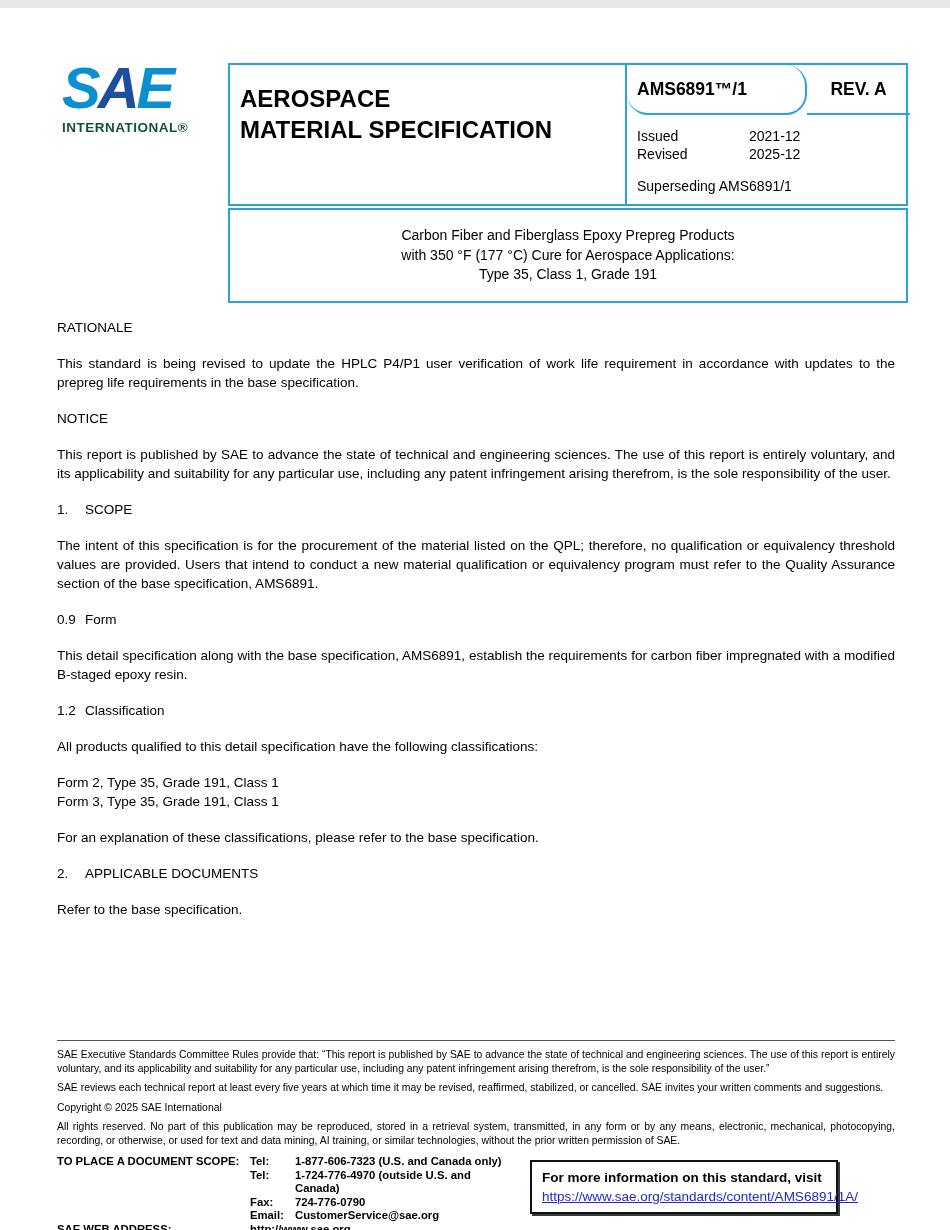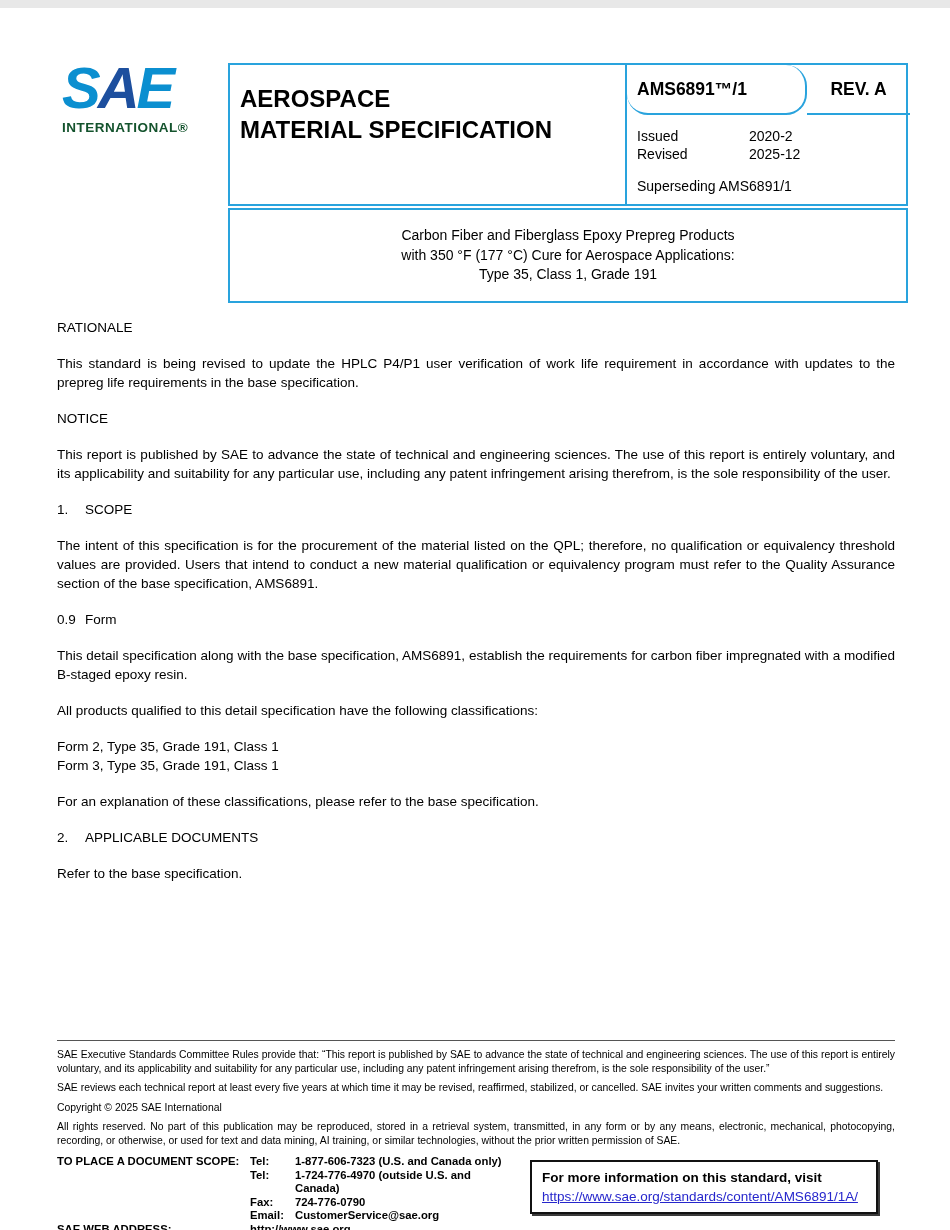--- a/index.html
+++ b/index.html
@@ -106,21 +106,21 @@
 
   .order-block {
     position: absolute; left: 57px; top: 1147px; width: 460px;
     font-size: 11.3px; line-height: 13.6px; font-weight: bold;
   }
   .order-row { display: flex; }
   .order-col-left { width: 193px; flex: 0 0 193px; }
   .order-col-key { width: 45px; flex: 0 0 45px; }
 
   .info-box {
-    position: absolute; left: 530px; top: 1152px; width: 348px; height: 54px;
+    position: absolute; left: 530px; top: 1152px; width: 308px; height: 54px;
     border: 2px solid #111;
     box-shadow: 2px 2px 0 #3a3a3a;
     background: #fff;
     padding: 6px 10px;
     font-size: 13.5px; line-height: 19px;
   }
   .info-line { font-weight: bold; }
   .info-link { color: #2626cc; text-decoration: underline; cursor: pointer; }
 </style>
 </head>
@@ -140,21 +140,21 @@
     </div>
     <div class="cell-number">
       <span>AMS6891™/1</span>
     </div>
     <div class="cell-rev">
       <span>REV. A</span>
     </div>
     <div class="cell-dates">
       <div class="date-row">
         <span class="date-label">Issued</span>
-        <span>2020-2</span>
+        <span>2021-12</span>
       </div>
       <div class="date-row">
         <span class="date-label">Revised</span>
         <span>2025-12</span>
       </div>
       <div class="superseding">Superseding AMS6891/1</div>
     </div>
   </div>
 
   <div class="title-box">
@@ -173,20 +173,23 @@
     <div class="sect-head">
       <span class="sect-num">1.</span><span>SCOPE</span>
     </div>
     <p class="para">The intent of this specification is for the procurement of the material listed on the QPL; therefore, no qualification or equivalency threshold values are provided. Users that intend to conduct a new material qualification or equivalency program must refer to the Quality Assurance section of the base specification, AMS6891.</p>
 
     <div class="sect-head">
       <span class="sect-num">0.9</span><span>Form</span>
     </div>
     <p class="para">This detail specification along with the base specification, AMS6891, establish the requirements for carbon fiber impregnated with a modified B-staged epoxy resin.</p>
 
+    <div class="sect-head">
+      <span class="sect-num">1.2</span><span>Classification</span>
+    </div>
     <p class="para">All products qualified to this detail specification have the following classifications:</p>
 
     <div class="plain-lines">
       <div>Form 2, Type 35, Grade 191, Class 1</div>
       <div>Form 3, Type 35, Grade 191, Class 1</div>
     </div>
 
     <p class="para">For an explanation of these classifications, please refer to the base specification.</p>
 
     <div class="sect-head">

